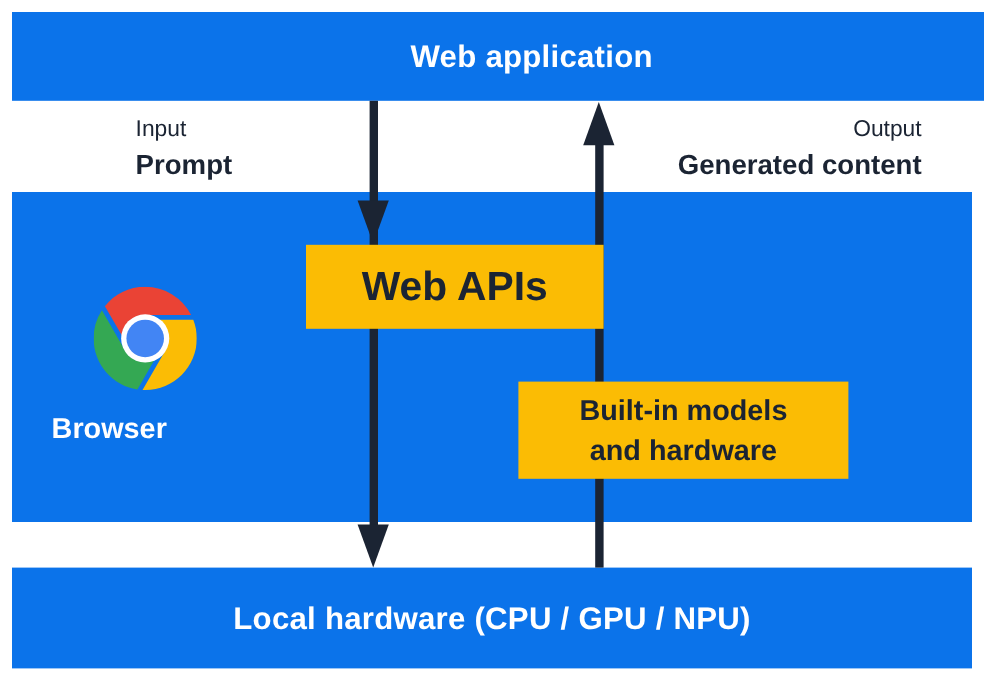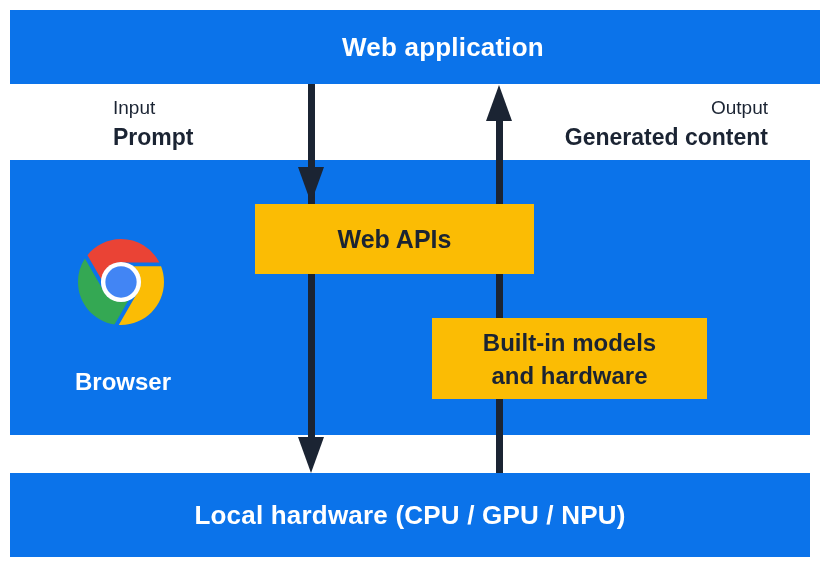--- a/index.html
+++ b/index.html
@@ -18,29 +18,29 @@
   .band-title{
     color:var(--text-white,#fff);font-weight:bold;font-size:26px;letter-spacing:.2px;
   }
   .io-group{position:absolute;top:97px;display:flex;flex-direction:column;gap:5px;z-index:1;}
   .io-left{left:113px;align-items:flex-start;}
   .io-right{right:52px;align-items:flex-end;text-align:right;}
   .io-title{font-size:19px;font-weight:normal;}
   .io-value{font-size:23px;font-weight:bold;}
   .chrome-wrap{position:absolute;left:78px;top:239px;width:86px;height:86px;z-index:1;}
   .browser-label{
-    position:absolute;left:43px;top:344px;width:160px;text-align:center;z-index:1;
-    color:var(--text-white,#fff);font-size:24px;font-weight:bold;margin-top:24px;
+    position:absolute;left:43px;top:344px;width:160px;z-index:1;
+    color:var(--text-white,#fff);font-size:24px;font-weight:bold;
   }
   .ybox{
     position:absolute;background:var(--box-yellow,#fbbc04);z-index:2;
     display:flex;flex-direction:column;align-items:center;justify-content:center;
     color:var(--ink-dark,#1b2433);font-weight:bold;
   }
-  .ybox-webapis{left:255px;top:204px;width:279px;height:70px;font-size:25px;}
+  .ybox-webapis{left:255px;top:204px;width:248px;height:70px;font-size:34px;}
   .ybox-builtin{left:432px;top:318px;width:275px;height:81px;font-size:24px;line-height:33px;text-align:left;}
   .arrow-line{position:absolute;width:7px;background:var(--ink-dark,#1b2433);z-index:1;}
   .line-down{left:308px;top:84px;height:360px;}
   .line-up{left:496px;top:114px;height:359px;}
   .tri{position:absolute;width:0;height:0;z-index:1;
        border-left:13px solid transparent;border-right:13px solid transparent;}
   .tri-down{border-top:36px solid var(--ink-dark,#1b2433);}
   .tri-up{border-bottom:36px solid var(--ink-dark,#1b2433);}
   .tri-down-upper{left:298px;top:167px;}
   .tri-down-lower{left:298px;top:437px;}

